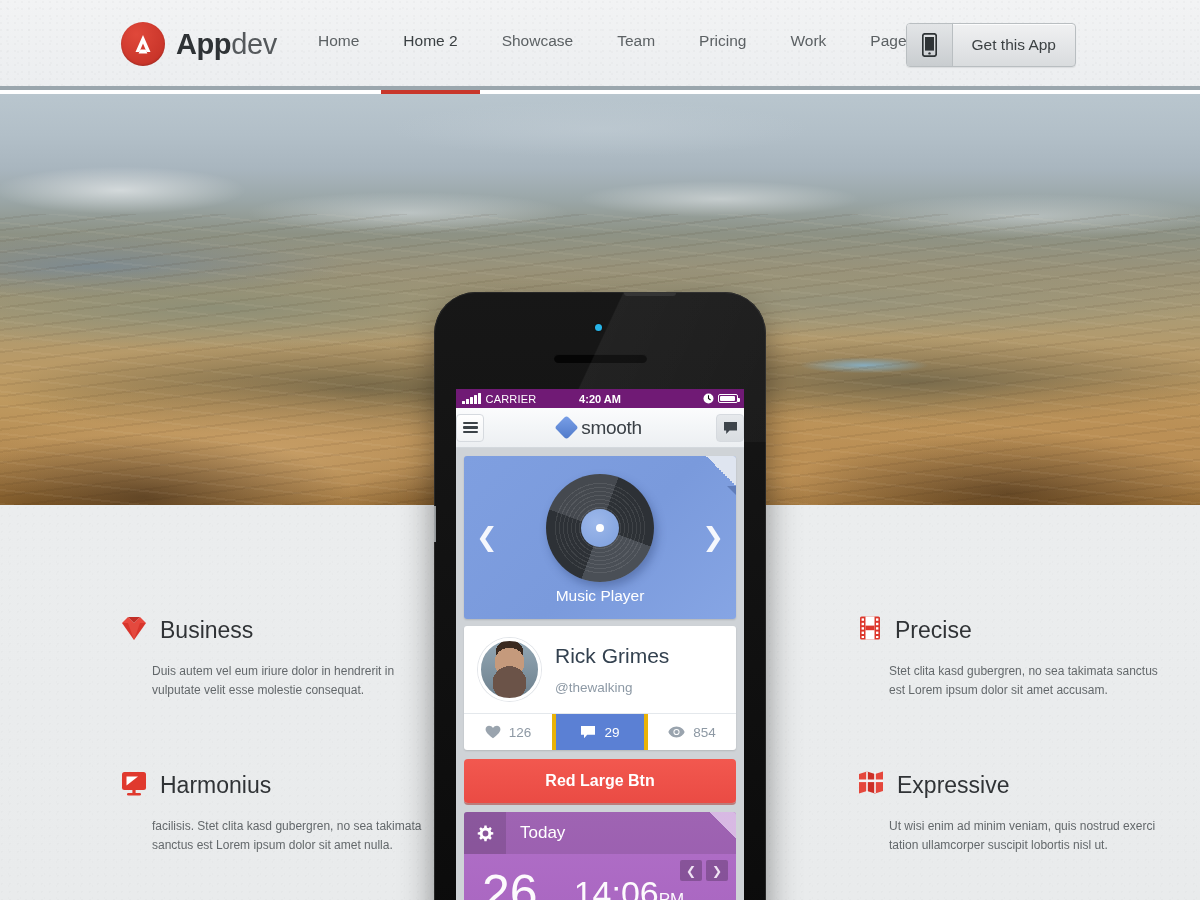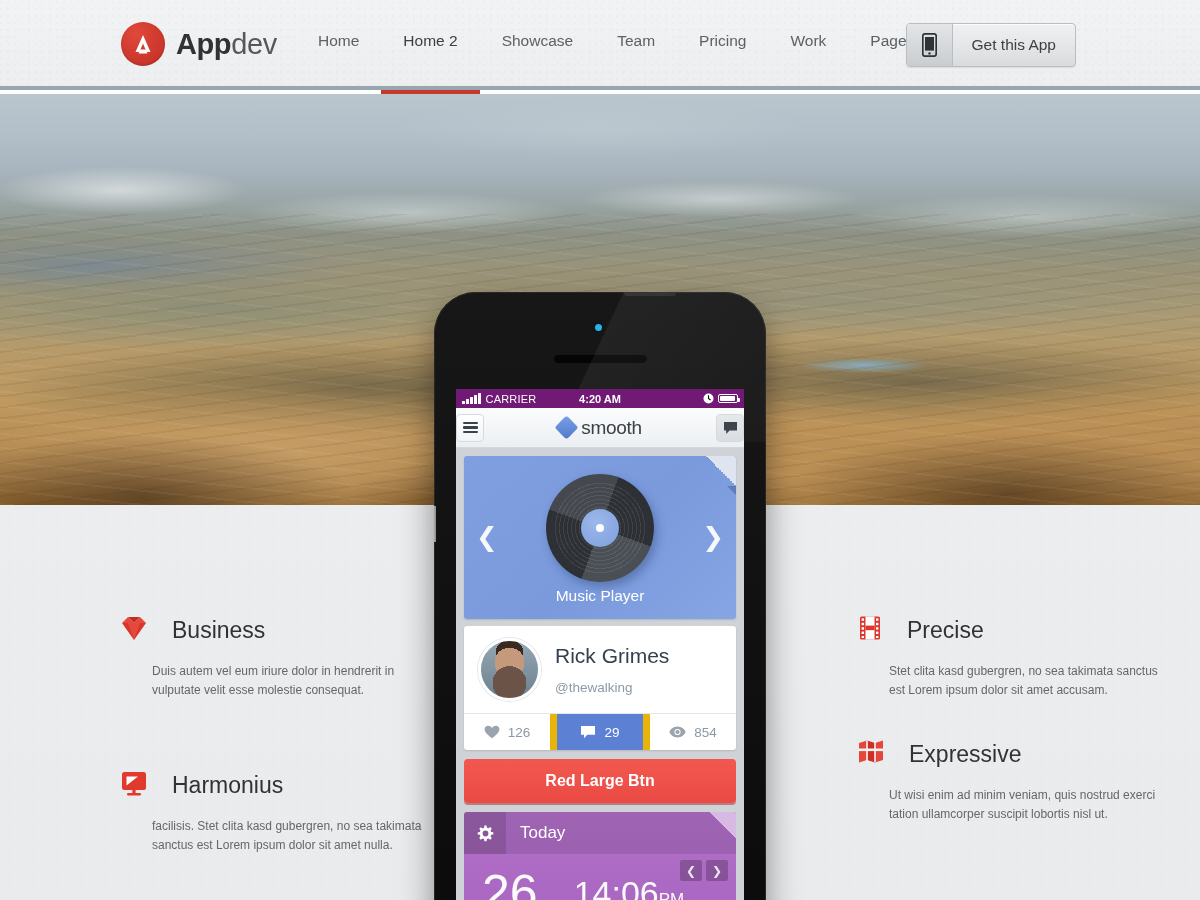--- a/index.html
+++ b/index.html
@@ -127,27 +127,27 @@
   
   #lower {
     position: absolute; left: 0; top: 505px; width: 1200px; height: 395px;
     background:
       radial-gradient(circle at 21% 33%, rgba(0,0,0,.015) 0 1px, transparent 1px),
       radial-gradient(circle at 71% 77%, rgba(0,0,0,.013) 0 1px, transparent 1px),
       linear-gradient(#ebedee, #e9ebec);
     background-size: 8px 8px, 12px 12px, 100% 100%;
   }
   .feature { position: absolute; width: 310px; }
-  .feature-head { display: flex; align-items: center; gap: 24px; margin-bottom: 17px; }
+  .feature-head { display: flex; align-items: center; gap: 12px; margin-bottom: 17px; }
   .feature-title { font-size: 23px; color: #303336; font-weight: 400; }
   .feature-body { font-size: 12px; line-height: 1.62; color: #63686b; margin-left: 32px; }
   #feat-business   { left: 120px; top: 615px; }
   #feat-harmonius  { left: 120px; top: 770px; }
   #feat-precise    { left: 857px; top: 615px; }
-  #feat-expressive { left: 857px; top: 739px; }
+  #feat-expressive { left: 857px; top: 770px; }
 
   
   #phone {
     position: absolute; left: 434px; top: 292px; width: 332px; height: 640px;
     background: linear-gradient(#171717, #0b0b0b);
     border-radius: 42px 42px 10px 10px;
     box-shadow: 0 14px 34px rgba(0,0,0,.42), inset 0 0 0 1px #272727;
     overflow: hidden;
   }
   #phone-gloss {
@@ -267,21 +267,21 @@
       radial-gradient(circle at 50% 22%, #3a2a20 0 14px, transparent 14px),
       linear-gradient(#93a7b4, #6d808d);
     background-size: cover;
   }
   .prof-name { font-size: 21px; color: #33414f; line-height: 1.15; }
   .prof-handle { font-size: 13.5px; color: #8d99a5; margin-top: 11px; }
   .stats { display: flex; border-top: 1px solid #e4e8ec; }
   .stat {
     flex: 1; display: flex; align-items: center; justify-content: center; gap: 8px;
     height: 36px; font-size: 13.5px; color: #8e99a4;
-    border-right: 7px solid #eab308;
+    border-right: 4px solid #eab308;
   }
   .stat:last-child { border-right: none; }
   .stat.active { background: #5b80d4; color: #ffffff; }
   .stat.active .g { fill: #ffffff; }
   .g { fill: #9aa4ae; }
 
   
   #redbtn {
     margin: 9px 8px 0 8px; height: 44px; border-radius: 4px;
     background: linear-gradient(#f2584f, #ea4b44);

